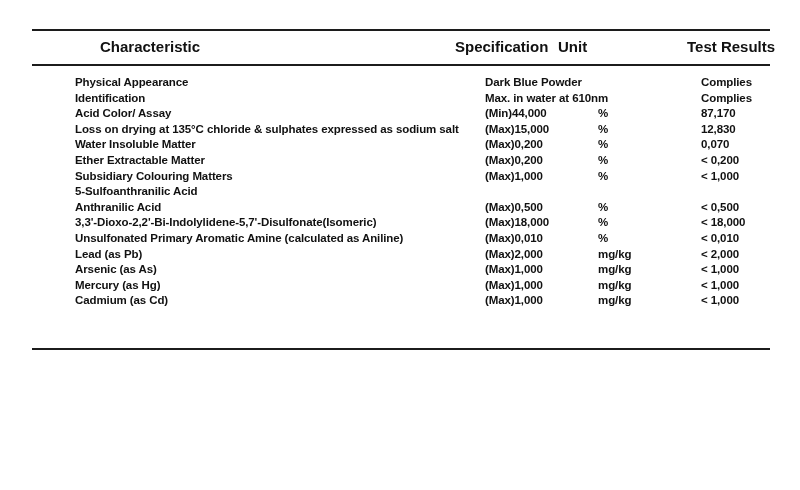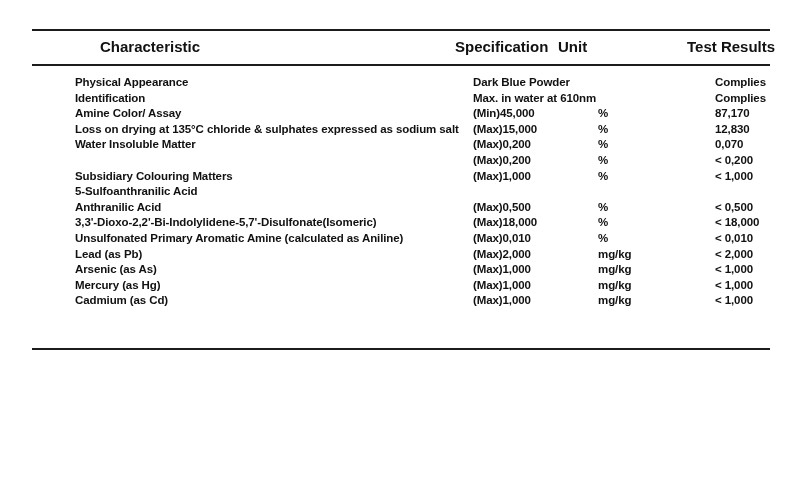--- a/index.html
+++ b/index.html
@@ -54,23 +54,23 @@
     position: absolute;
     top: 0;
     line-height: 15.6px;
     font-size: 11.5px;
     font-weight: 600;
     white-space: nowrap;
     color: #111111;
     letter-spacing: -0.1px;
   }
   .c-char   { left: 0; }
-  .c-spec   { left: 398px; }
+  .c-spec   { left: 410px; }
   .c-unit   { left: 523px; }
-  .c-result { left: 640px; }
+  .c-result { left: 626px; }
 </style>
 </head>
 <body>
 
 <div class="page">
 
   <div class="rule rule-top"></div>
 
   <div class="hdr hdr-specification">Specification</div>
   <div class="hdr hdr-characteristic">Characteristic</div>
@@ -88,41 +88,42 @@
   </div>
 
   <div class="row">
     <span class="cell c-char">Identification</span>
     <span class="cell c-spec">Max. in water at 610nm</span>
     <span class="cell c-unit"></span>
     <span class="cell c-result">Complies</span>
   </div>
 
   <div class="row">
-    <span class="cell c-char">Amine Color/ Assay</span>
-    <span class="cell c-spec">(Min)45,000</span>
+    <span class="cell c-char">Acid Color/ Assay</span>
+    <span class="cell c-spec">(Min)44,000</span>
     <span class="cell c-unit">%</span>
     <span class="cell c-result">87,170</span>
   </div>
 
   <div class="row">
     <span class="cell c-char">Loss on drying at 135°C chloride &amp; sulphates expressed as sodium salt</span>
     <span class="cell c-spec">(Max)15,000</span>
     <span class="cell c-unit">%</span>
     <span class="cell c-result">12,830</span>
   </div>
 
   <div class="row">
     <span class="cell c-char">Water Insoluble Matter</span>
     <span class="cell c-spec">(Max)0,200</span>
     <span class="cell c-unit">%</span>
     <span class="cell c-result">0,070</span>
   </div>
 
   <div class="row">
+    <span class="cell c-char">Ether Extractable Matter</span>
     <span class="cell c-spec">(Max)0,200</span>
     <span class="cell c-unit">%</span>
     <span class="cell c-result">&lt; 0,200</span>
   </div>
 
   <div class="row">
     <span class="cell c-char">Subsidiary Colouring Matters</span>
     <span class="cell c-spec">(Max)1,000</span>
     <span class="cell c-unit">%</span>
     <span class="cell c-result">&lt; 1,000</span>

